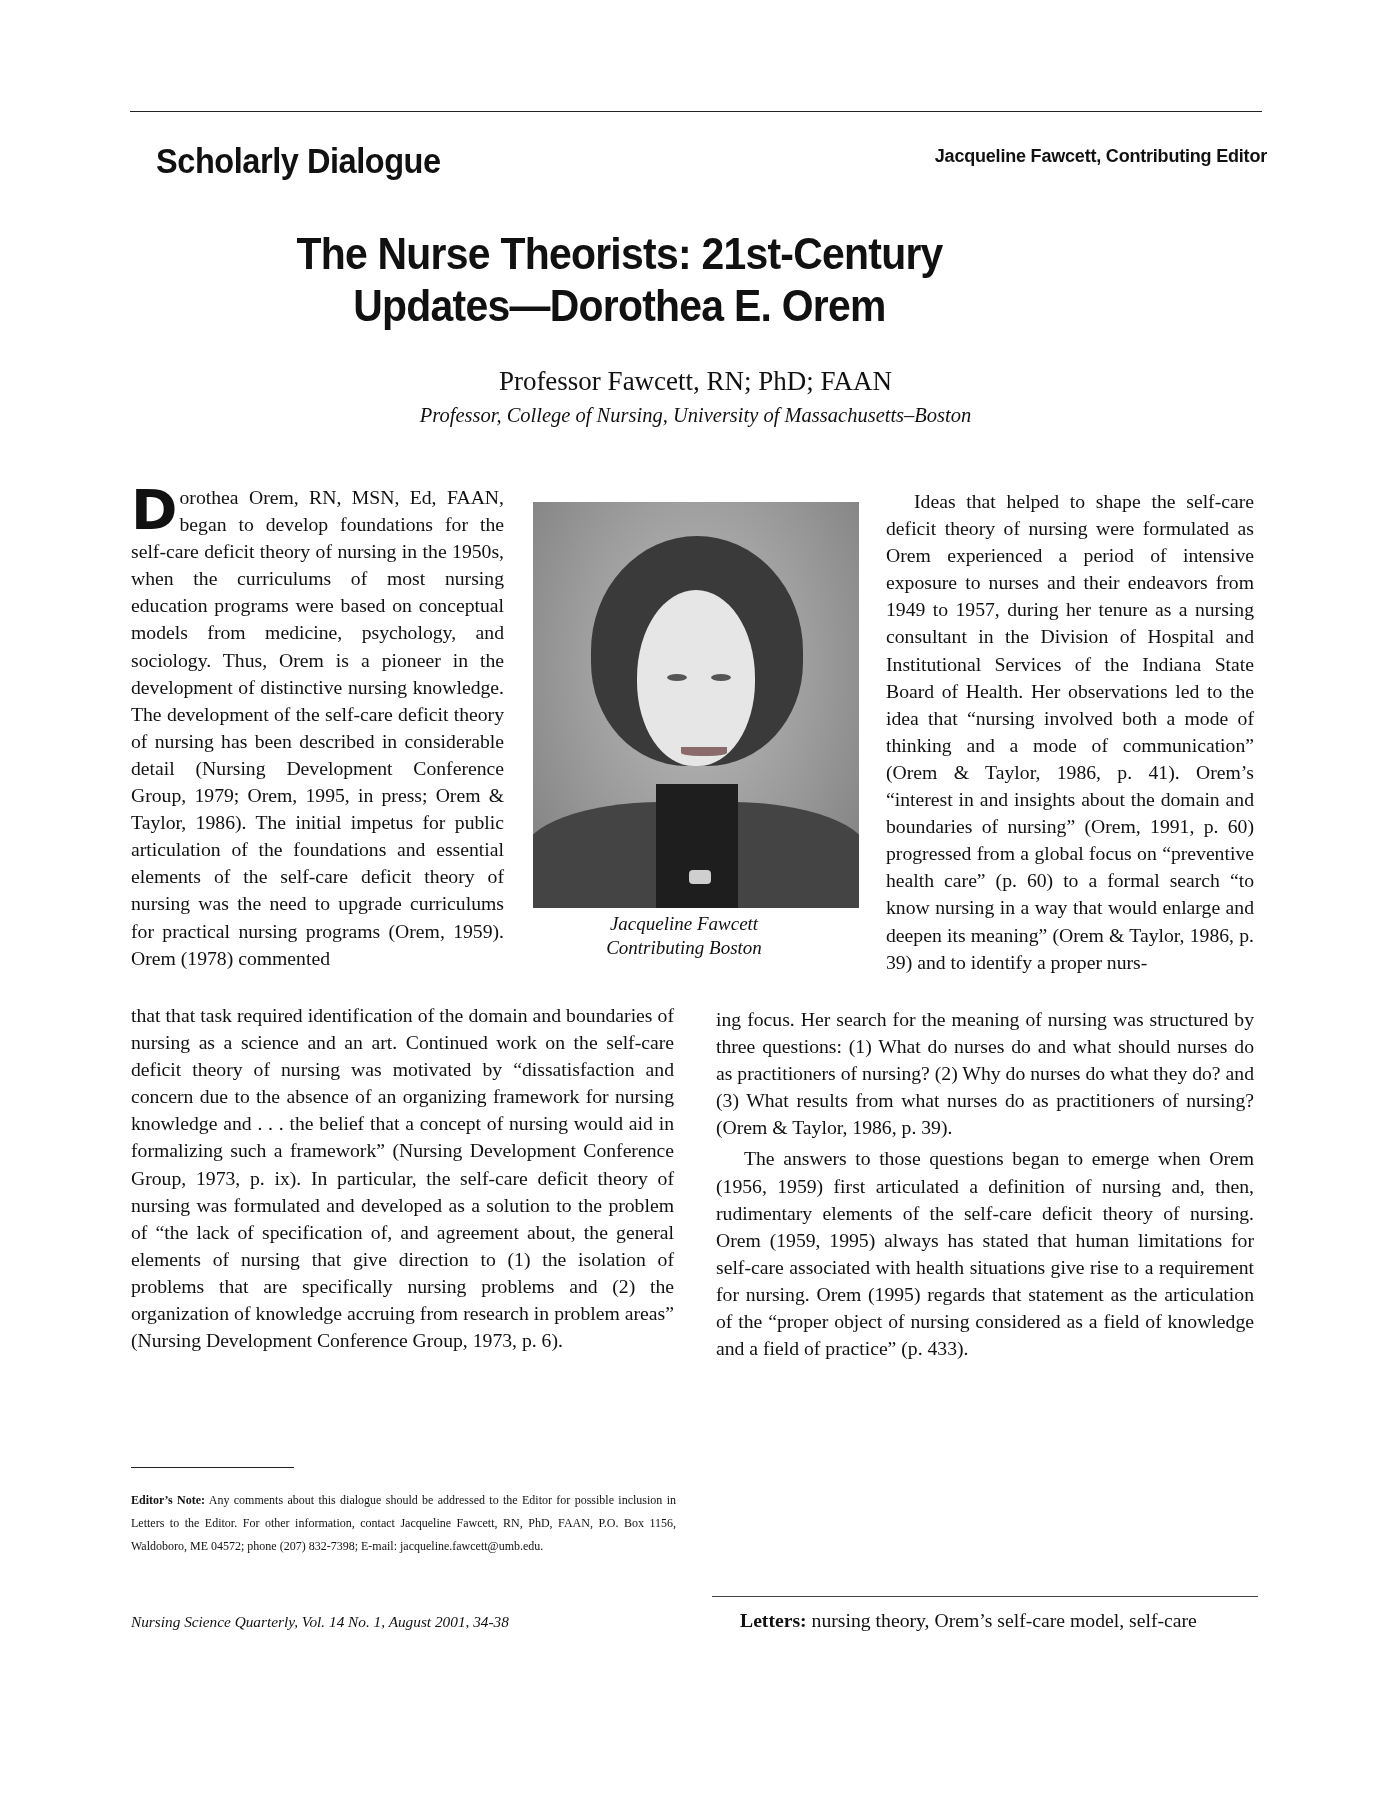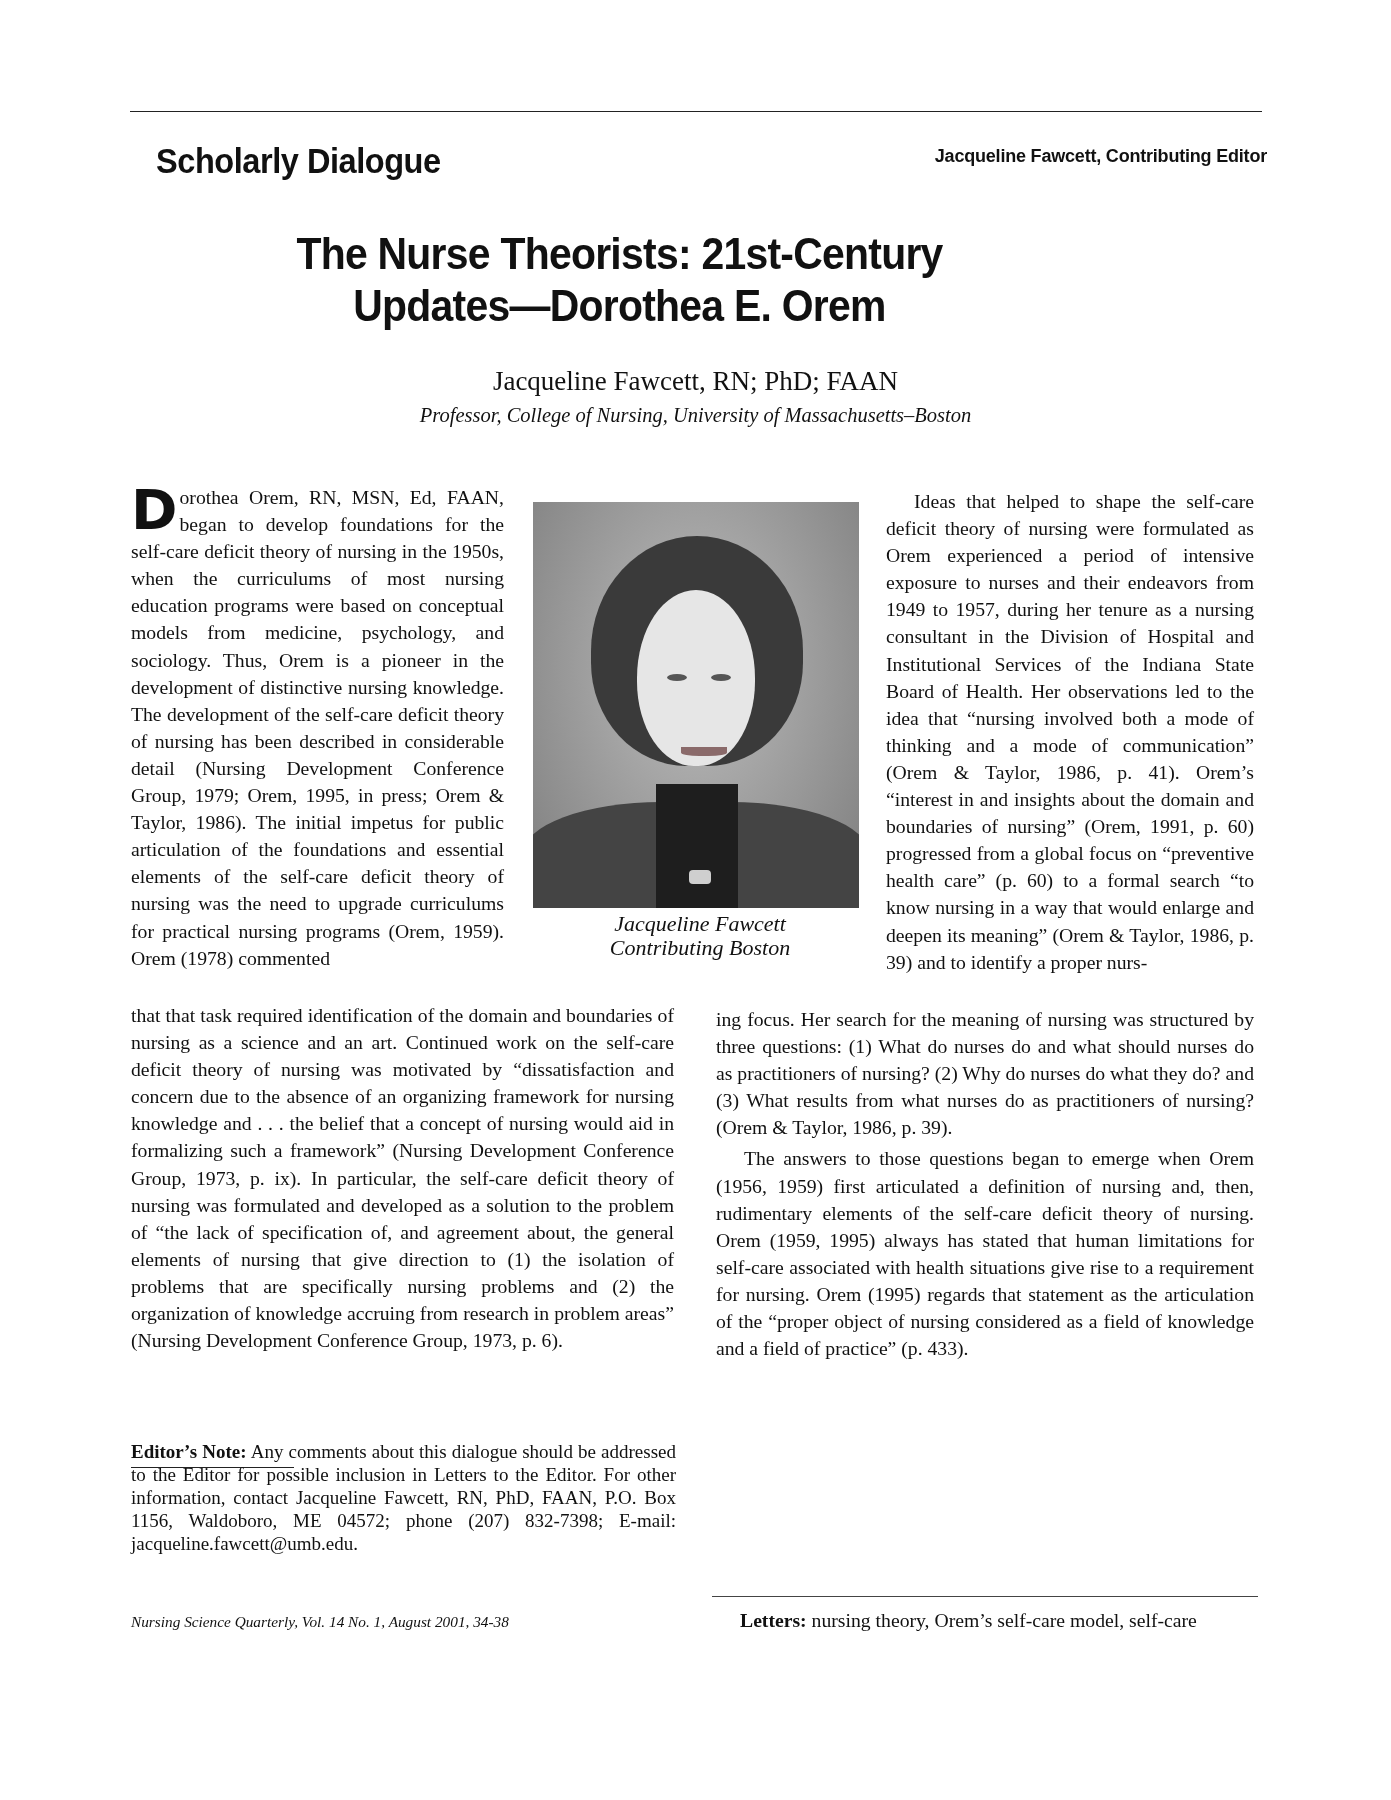--- a/index.html
+++ b/index.html
@@ -25,50 +25,50 @@
 
   .photo { left: 533px; top: 502px; width: 326px; height: 406px; background: radial-gradient(ellipse at 50% 40%, #bdbdbd 0%, #9a9a9a 55%, #7d7d7d 100%); overflow: hidden; }
   .photo .hair { position: absolute; left: 58px; top: 34px; width: 212px; height: 230px; border-radius: 50% 50% 45% 45%; background: #3a3a3a; }
   .photo .face { position: absolute; left: 104px; top: 88px; width: 118px; height: 176px; border-radius: 50% 50% 48% 48%; background: #e6e6e6; }
   .photo .eye1, .photo .eye2 { position: absolute; top: 172px; width: 20px; height: 7px; border-radius: 50%; background: #555; }
   .photo .eye1 { left: 134px; } .photo .eye2 { left: 178px; }
   .photo .mouth { position: absolute; left: 148px; top: 245px; width: 46px; height: 9px; border-radius: 0 0 40% 40%; background: #8a6a6a; }
   .photo .jacket { position: absolute; left: -10px; top: 300px; width: 346px; height: 130px; border-radius: 40% 40% 0 0; background: #444; }
   .photo .collar { position: absolute; left: 123px; top: 282px; width: 82px; height: 124px; background: #1e1e1e; }
   .photo .brooch { position: absolute; left: 156px; top: 368px; width: 22px; height: 14px; border-radius: 4px; background: #cfcfcf; }
-  .caption { left: 537px; width: 326px; top: 912px; text-align: center; font-size: 22px; font-style: italic; line-height: 24px; }
+  .caption { left: 521px; width: 326px; top: 912px; text-align: center; font-size: 19px; font-style: italic; line-height: 24px; }
 
   .col-right-top { left: 882px; top: 484px; width: 376px; }
   .col-right-top p, .col-right-bottom p { margin: 4px; }
   .indent { text-indent: 28px; }
   .col-right-bottom { left: 712px; top: 1002px; width: 546px; }
 
   .footnote-rule { left: 131px; top: 1467px; width: 163px; border-top: 1.3px solid #222; }
-  .editors-note { left: 131px; top: 1440px; width: 545px; font-size: 19px; line-height: 23px; text-align: justify; }
+  .editors-note { left: 131px; top: 1489px; width: 545px; font-size: 12px; line-height: 23px; text-align: justify; }
   .editors-note b { font-weight: 700; }
   .citation { left: 131px; top: 1611px; width: 545px; font-size: 15.3px; line-height: 21px; }
   .citation .journal { font-style: italic; }
 
   .keywords-rule { left: 712px; top: 1596px; width: 546px; border-top: 1.3px solid #444; }
   .keywords { left: 712px; top: 1607px; width: 546px; font-size: 19.7px; line-height: 27px; text-align: justify; }
   .keywords .kw-label { font-weight: 700; padding-left: 28px; }
 </style>
 </head>
 <body>
 
 <div class="abs top-rule"></div>
 <div class="abs sans section-label">Scholarly Dialogue</div>
 <div class="abs sans editor-label">Jacqueline Fawcett, Contributing Editor</div>
 
 <div class="abs sans title">
   <div>The Nurse Theorists: 21st-Century</div>
   <div>Updates—Dorothea E. Orem</div>
 </div>
 
-<div class="abs serif byline">Jacqueline Fawcett, RN; PhD; FAAN</div>
+<div class="abs serif byline">Professor Fawcett, RN; PhD; FAAN</div>
 <div class="abs serif affiliation">Professor, College of Nursing, University of Massachusetts–Boston</div>
 
 <div class="abs serif col col-left-top">
   <span class="dropcap">D</span><span>orothea Orem, RN, MSN, Ed, FAAN, began to develop foundations for the self-care deficit theory of nursing in the 1950s, when the curriculums of most nursing education programs were based on conceptual models from medicine, psychology, and sociology. Thus, Orem is a pioneer in the development of distinctive nursing knowledge. The development of the self-care deficit theory of nursing has been described in considerable detail (Nursing Development Conference Group, 1979; Orem, 1995, in press; Orem &amp; Taylor, 1986). The initial impetus for public articulation of the foundations and essential elements of the self-care deficit theory of nursing was the need to upgrade curriculums for practical nursing programs (Orem, 1959). Orem (1978) commented</span>
 </div>
 
 <div class="abs photo" role="img" aria-label="Portrait photograph of Jacqueline Fawcett">
   <div class="hair"></div>
   <div class="jacket"></div>
   <div class="collar"></div>

